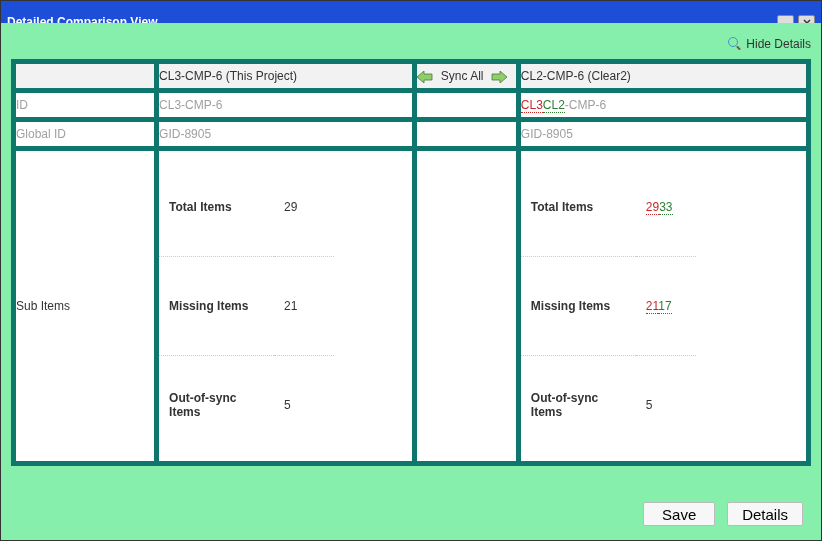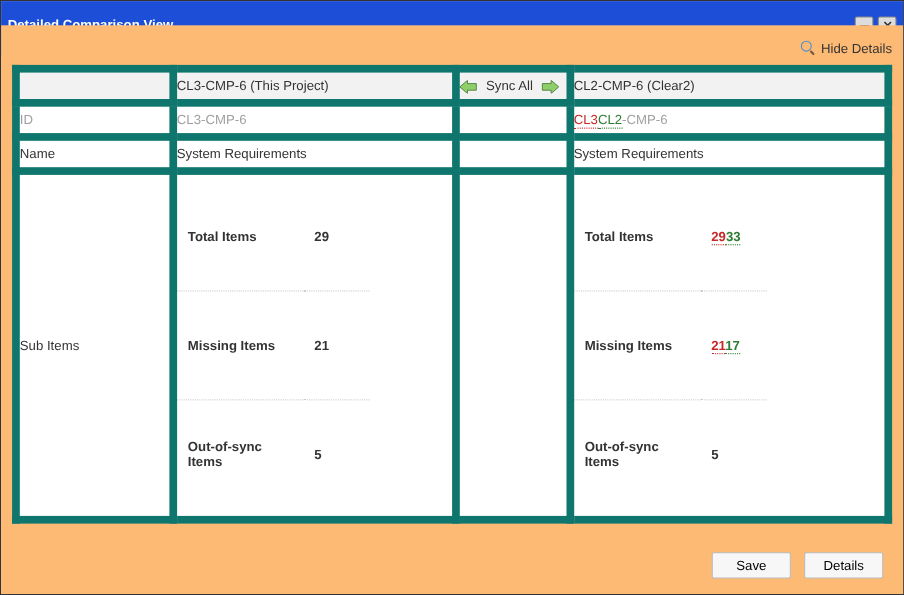--- a/index.html
+++ b/index.html
@@ -49,21 +49,21 @@
     display: inline-flex;
     align-items: center;
     justify-content: center;
   }
   .content-area {
     position: absolute;
     top: 22px;
     left: 0;
     right: 0;
     bottom: 0;
-    background: #fdba74;
+    background: #86efac;
     box-sizing: border-box;
     padding: 10px 10px 10px 10px;
   }
   .toolbar-top {
     display: flex;
     justify-content: flex-end;
     align-items: center;
     height: 22px;
     margin-bottom: 4px;
     font-size: 12px;
@@ -101,21 +101,21 @@
     width: 100%;
     border-collapse: collapse;
     table-layout: fixed;
     border: 1px solid #ccc;
   }
   .cmp-table col.c-label { width: 18%; }
   .cmp-table col.c-left  { width: 32.5%; }
   .cmp-table col.c-mid   { width: 13%; }
   .cmp-table col.c-right { width: 36.5%; }
   .cmp-table td, .cmp-table th {
-    border: 7px solid #0f766e;
+    border: 5px solid #0f766e;
     padding: 5px 0;
     vertical-align: middle;
     text-align: left;
     font-size: 12px;
     background: #fff;
   }
   .cmp-table tr.head td, .cmp-table tr.head th {
     background: #f2f2f2;
     font-weight: normal;
   }
@@ -144,36 +144,35 @@
   }
   .sub-table tr + tr td {
     border-top: 1px dotted #ccc;
   }
   .sub-table td.k {
     font-weight: bold;
     width: 95px;
   }
   .sub-table td.v {
     min-width: 40px;
-    font-weight: bold;
   }
   .footer-btns {
     position: absolute;
     right: 18px;
     bottom: 14px;
     display: flex;
     gap: 12px;
   }
   .btn {
     min-width: 72px;
     height: 24px;
     background: #f7f7f7;
     border: 1px solid #bbb;
     border-radius: 2px;
-    font-size: 12px;
+    font-size: 15px;
     cursor: pointer;
     padding: 0 14px;
   }
   .row-tall td { height: 90px; vertical-align: middle; }
 </style>
 </head>
 <body>
 
 <div class="window">
   <div class="titlebar">
@@ -231,27 +230,27 @@
 
         <tr>
           <td class="label-muted">ID</td>
           <td class="muted">CL3-CMP-6</td>
           <td></td>
           <td>
             <span class="del">CL3</span><span class="ins">CL2</span><span class="muted">-CMP-6</span>
           </td>
         </tr>
 
-
         <tr>
-          <td>Name</td>
-          <td>System Requirements</td>
+          <td class="label-muted">Global ID</td>
+          <td class="muted">GID-8905</td>
           <td></td>
-          <td>System Requirements</td>
+          <td class="muted">GID-8905</td>
         </tr>
+
 
 
 
         <tr class="row-tall">
           <td>Sub Items</td>
           <td>
             <table class="sub-table">
               <tbody>
                   <tr>
                 <td class="k">Total Items</td>

